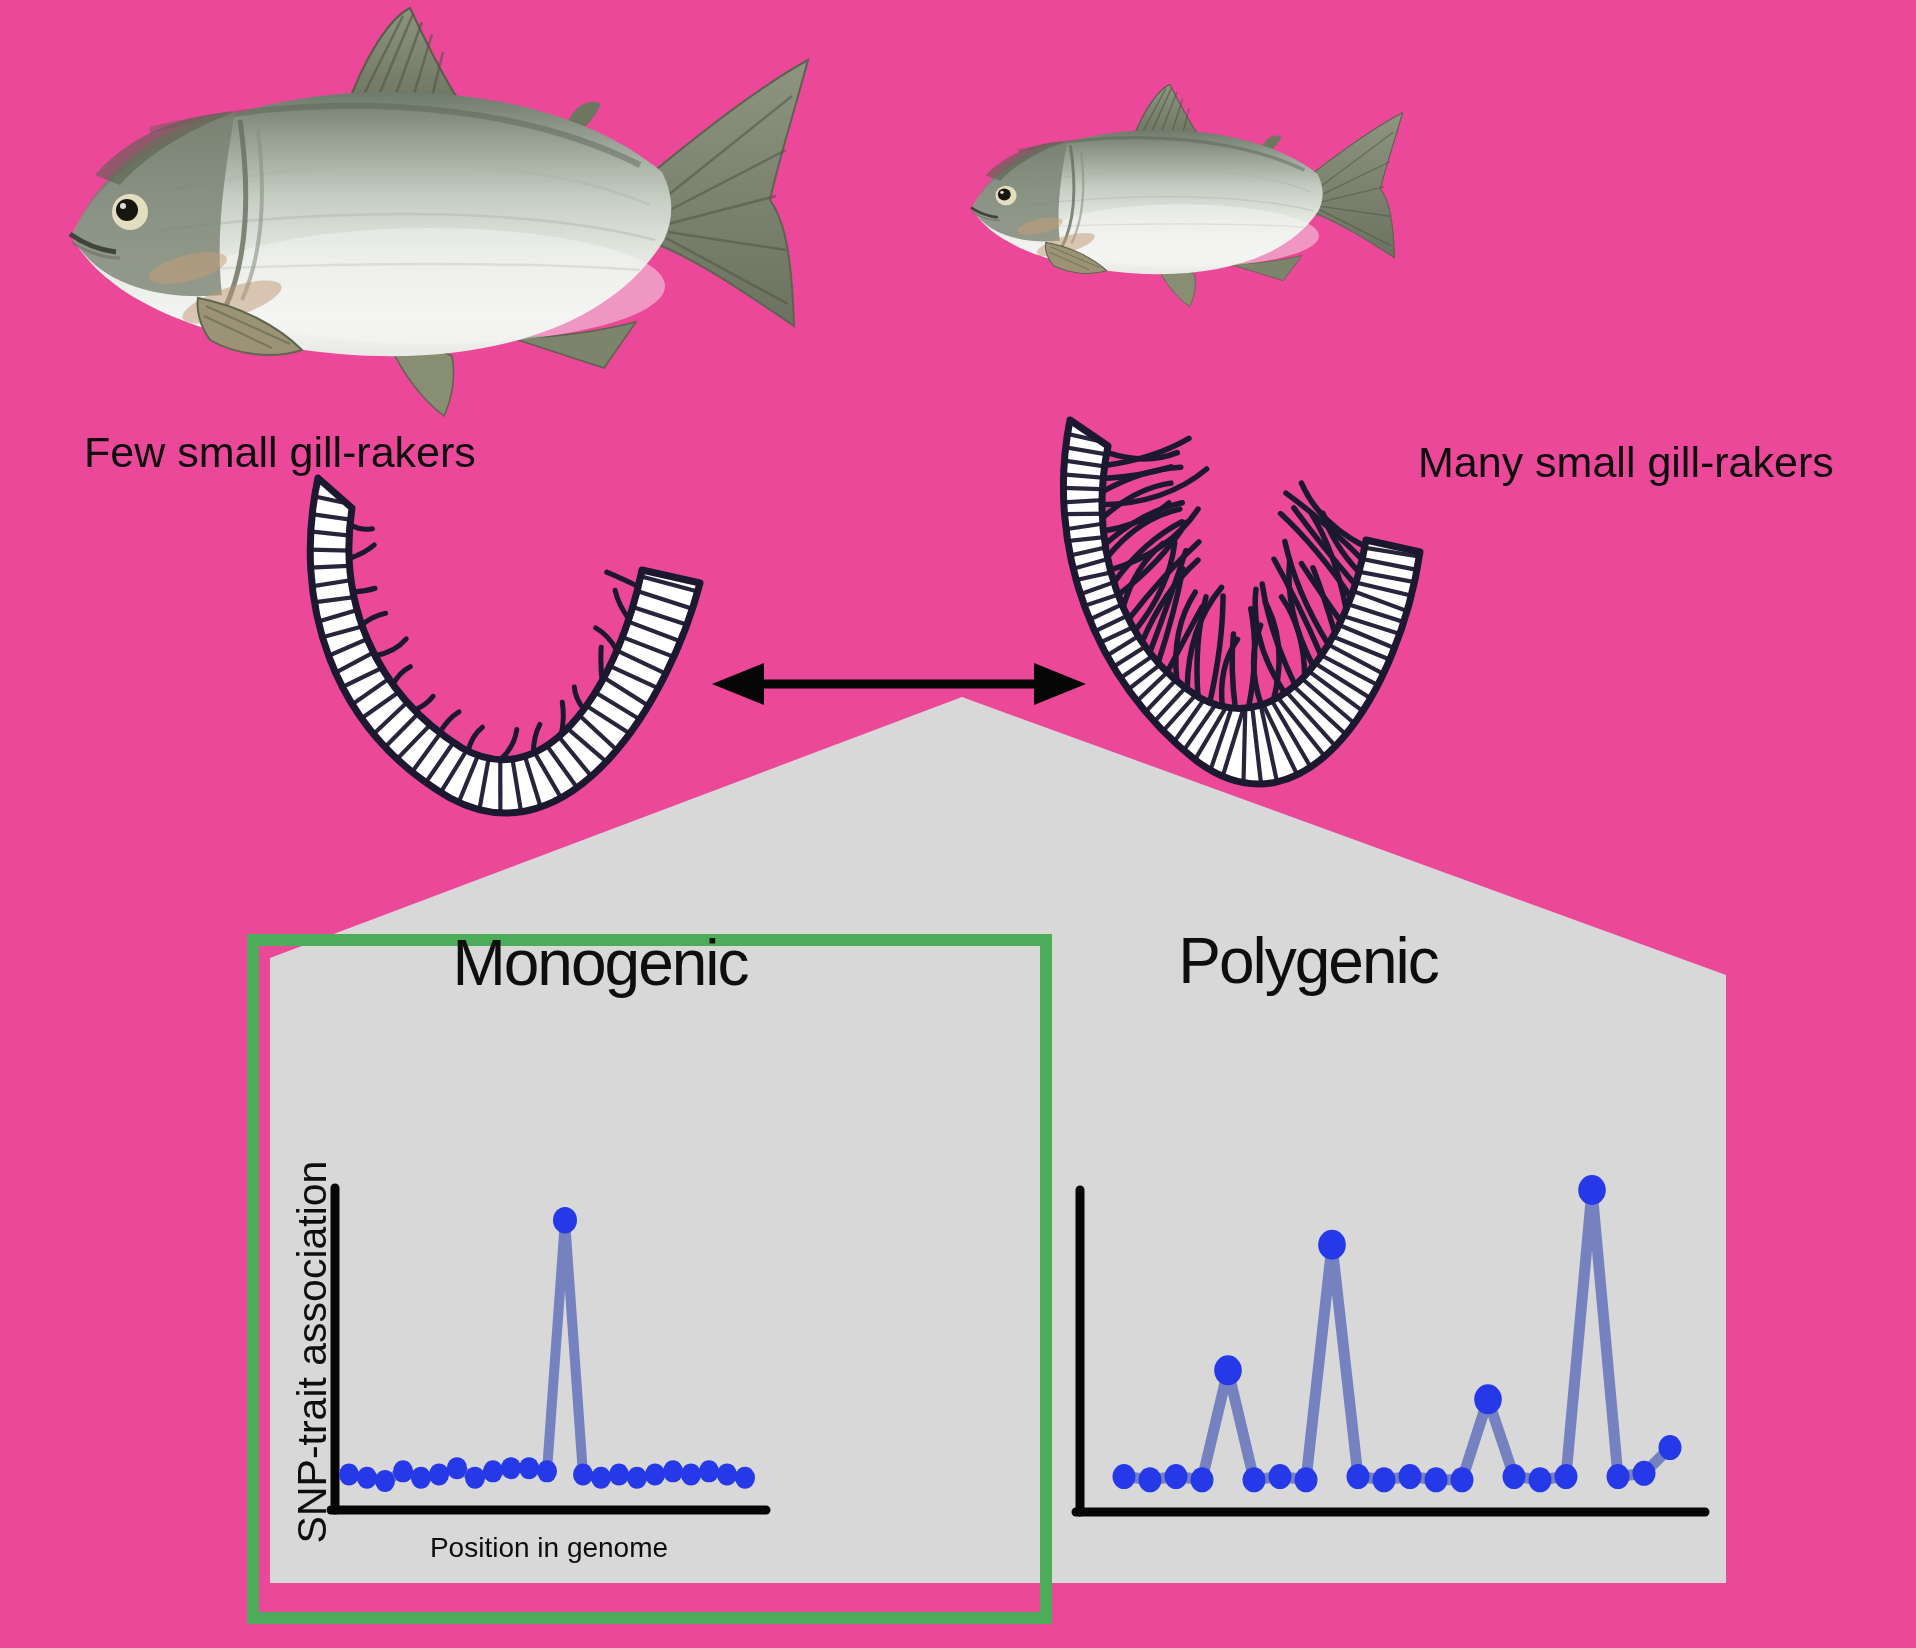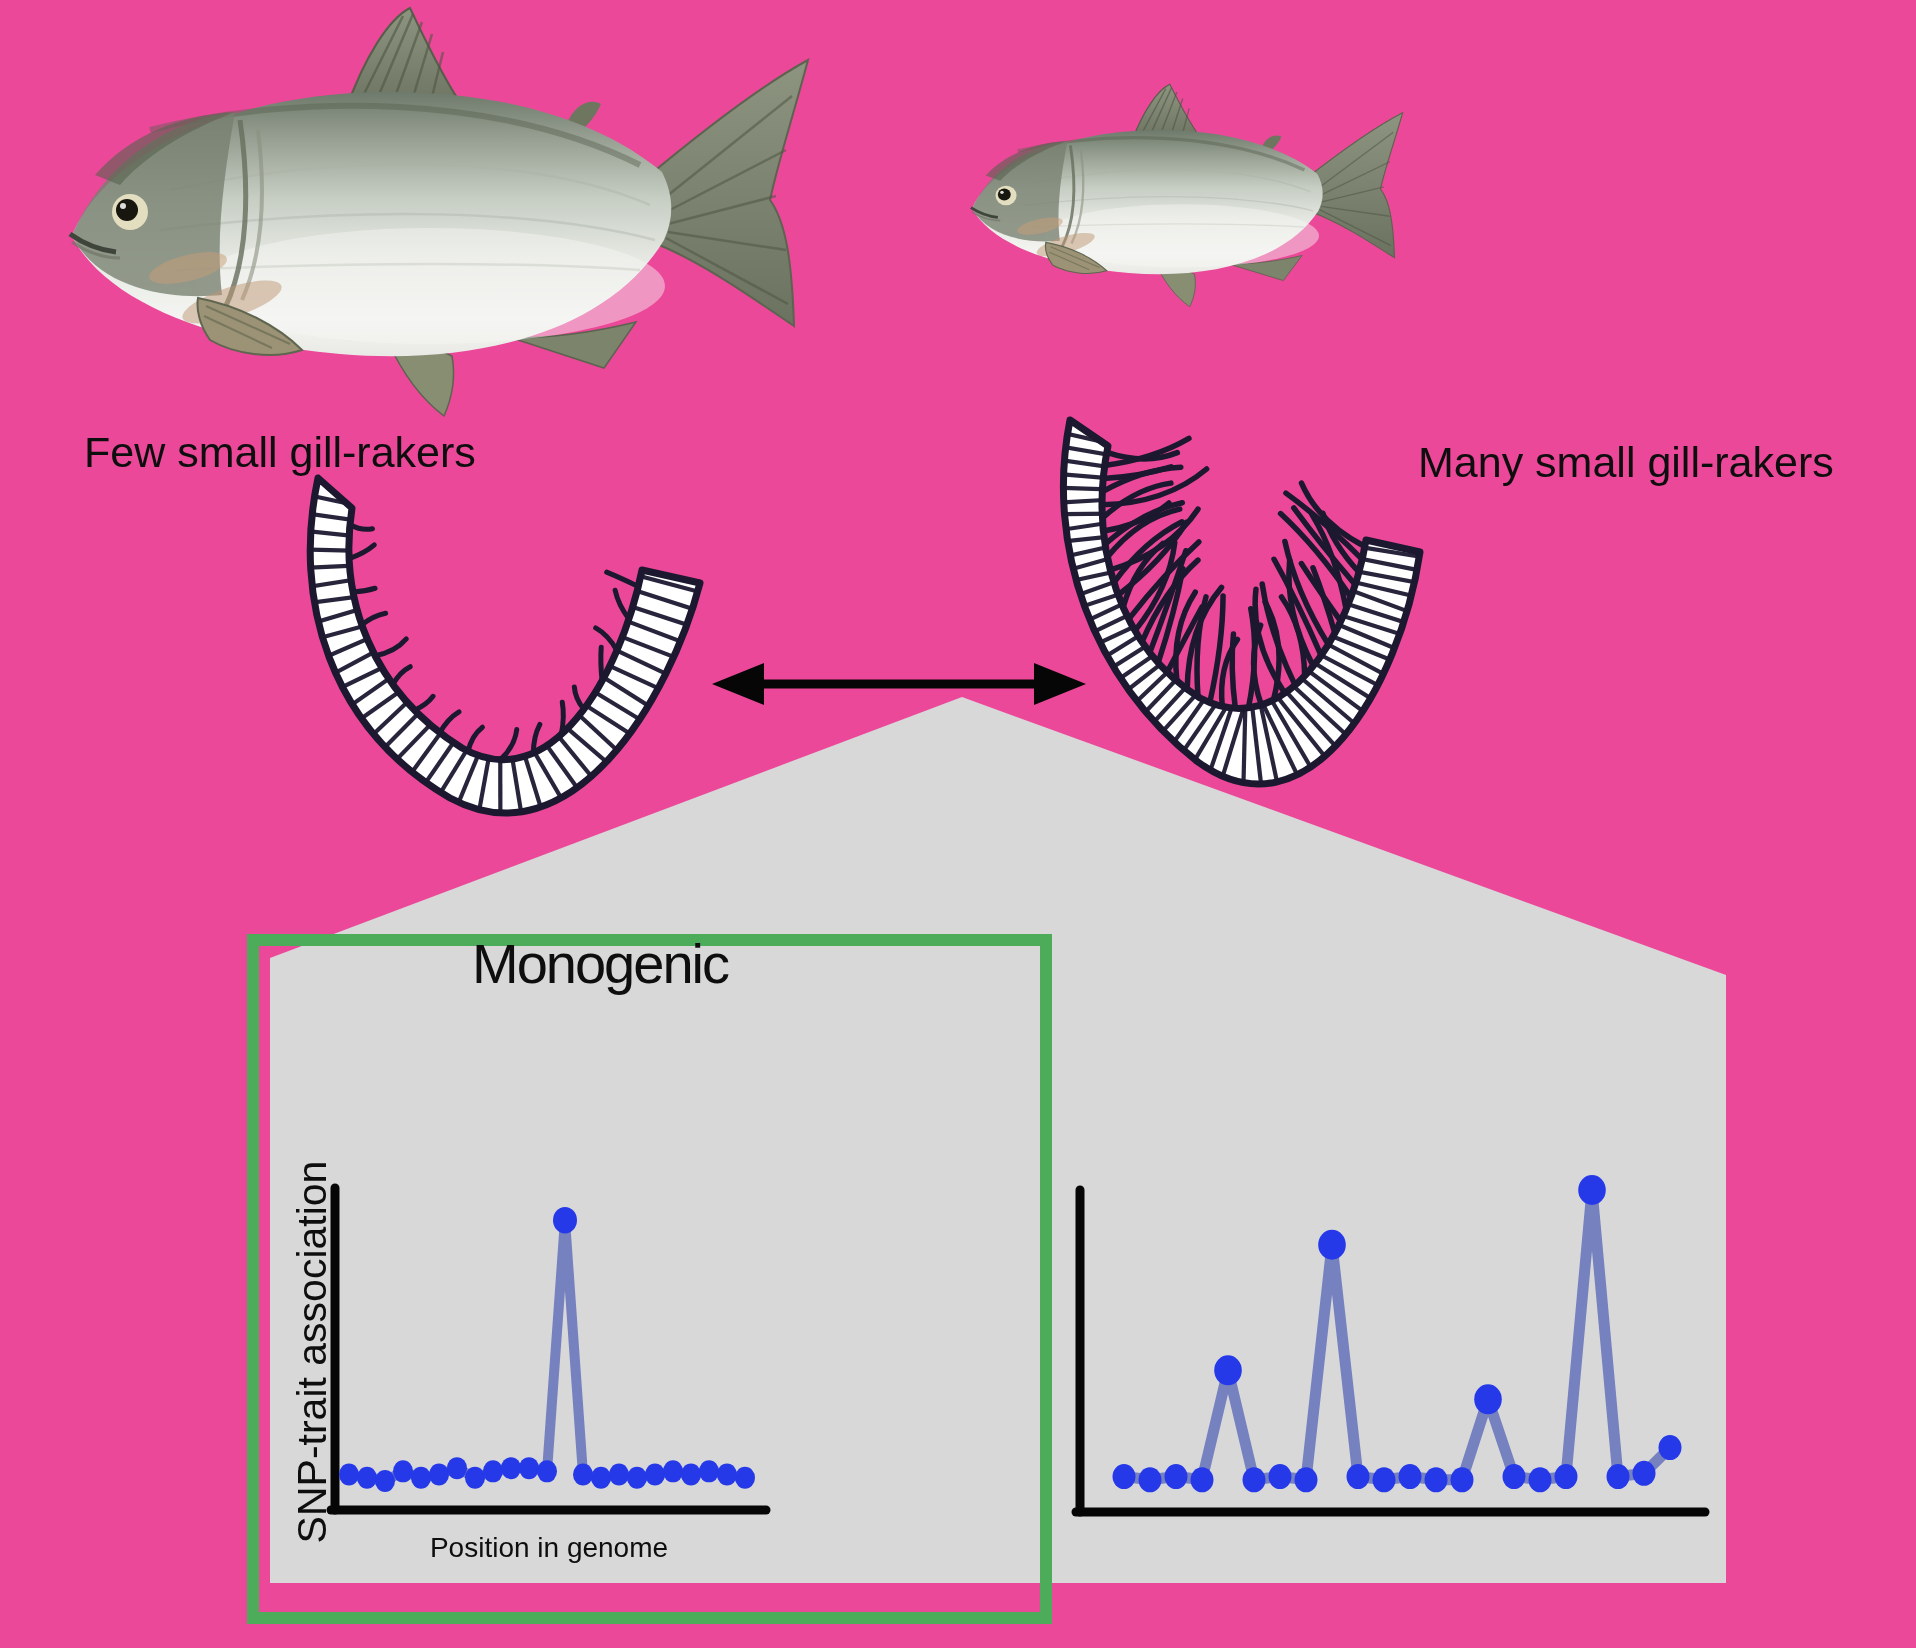--- a/index.html
+++ b/index.html
@@ -8,21 +8,21 @@
     width:1916px;height:1648px;
     background:#ec4899;
     overflow:hidden;
     font-family:"Liberation Sans","DejaVu Sans",sans-serif;
     color:#101010;
   }
   #art{position:absolute;left:0;top:0;}
   .txt{position:absolute;white-space:nowrap;color:#0e0e0e;}
   .fish-label{font-size:43px;letter-spacing:0px;}
   .panel-title{
-    font-size:56px;letter-spacing:-2px;font-weight:400;
+    font-size:64px;letter-spacing:-2px;font-weight:400;
     transform:translate(-50%,-50%);
   }
   .ylabel{
     font-size:41px;
     transform:translate(-50%,-50%) rotate(-90deg);
   }
   .xlabel{
     font-size:28px;
     transform:translate(-50%,-50%);
   }
@@ -348,17 +348,18 @@
   </svg>
 
   <div class="green-box"></div>
 
   <div class="txt fish-label" style="left:84px;top:428px;">Few small gill-rakers</div>
 
   <div class="txt fish-label" style="left:1418px;top:438px;">Many small gill-rakers</div>
 
   <div class="txt panel-title" style="left:600px;top:963px;">Monogenic</div>
 
+  <div class="txt panel-title" style="left:1308px;top:961px;">Polygenic</div>
 
   <div class="txt ylabel" style="left:312px;top:1352px;">SNP-trait association</div>
 
   <div class="txt xlabel" style="left:549px;top:1548px;">Position in genome</div>
 </div>
 
 </body></html>

